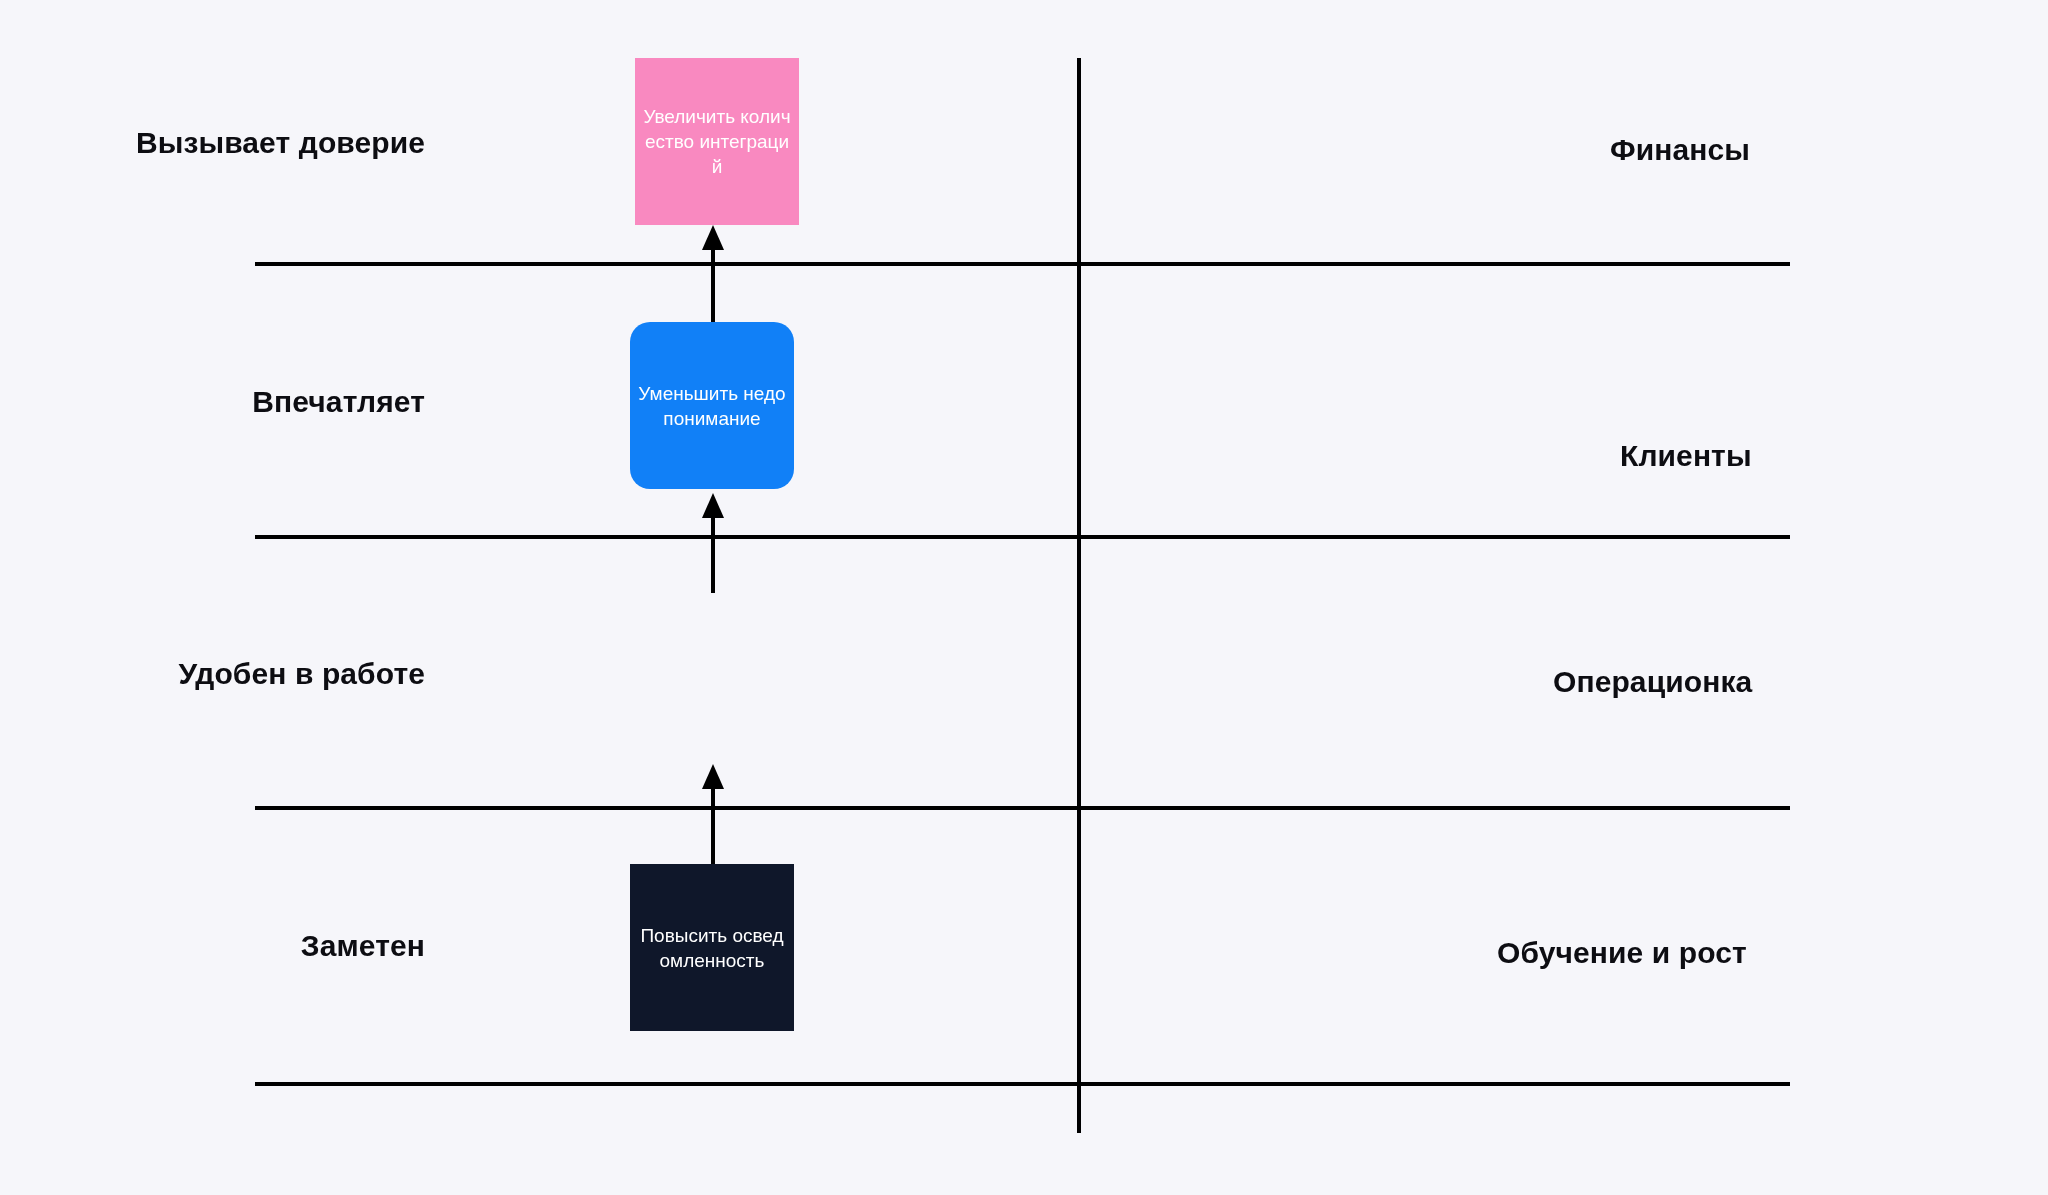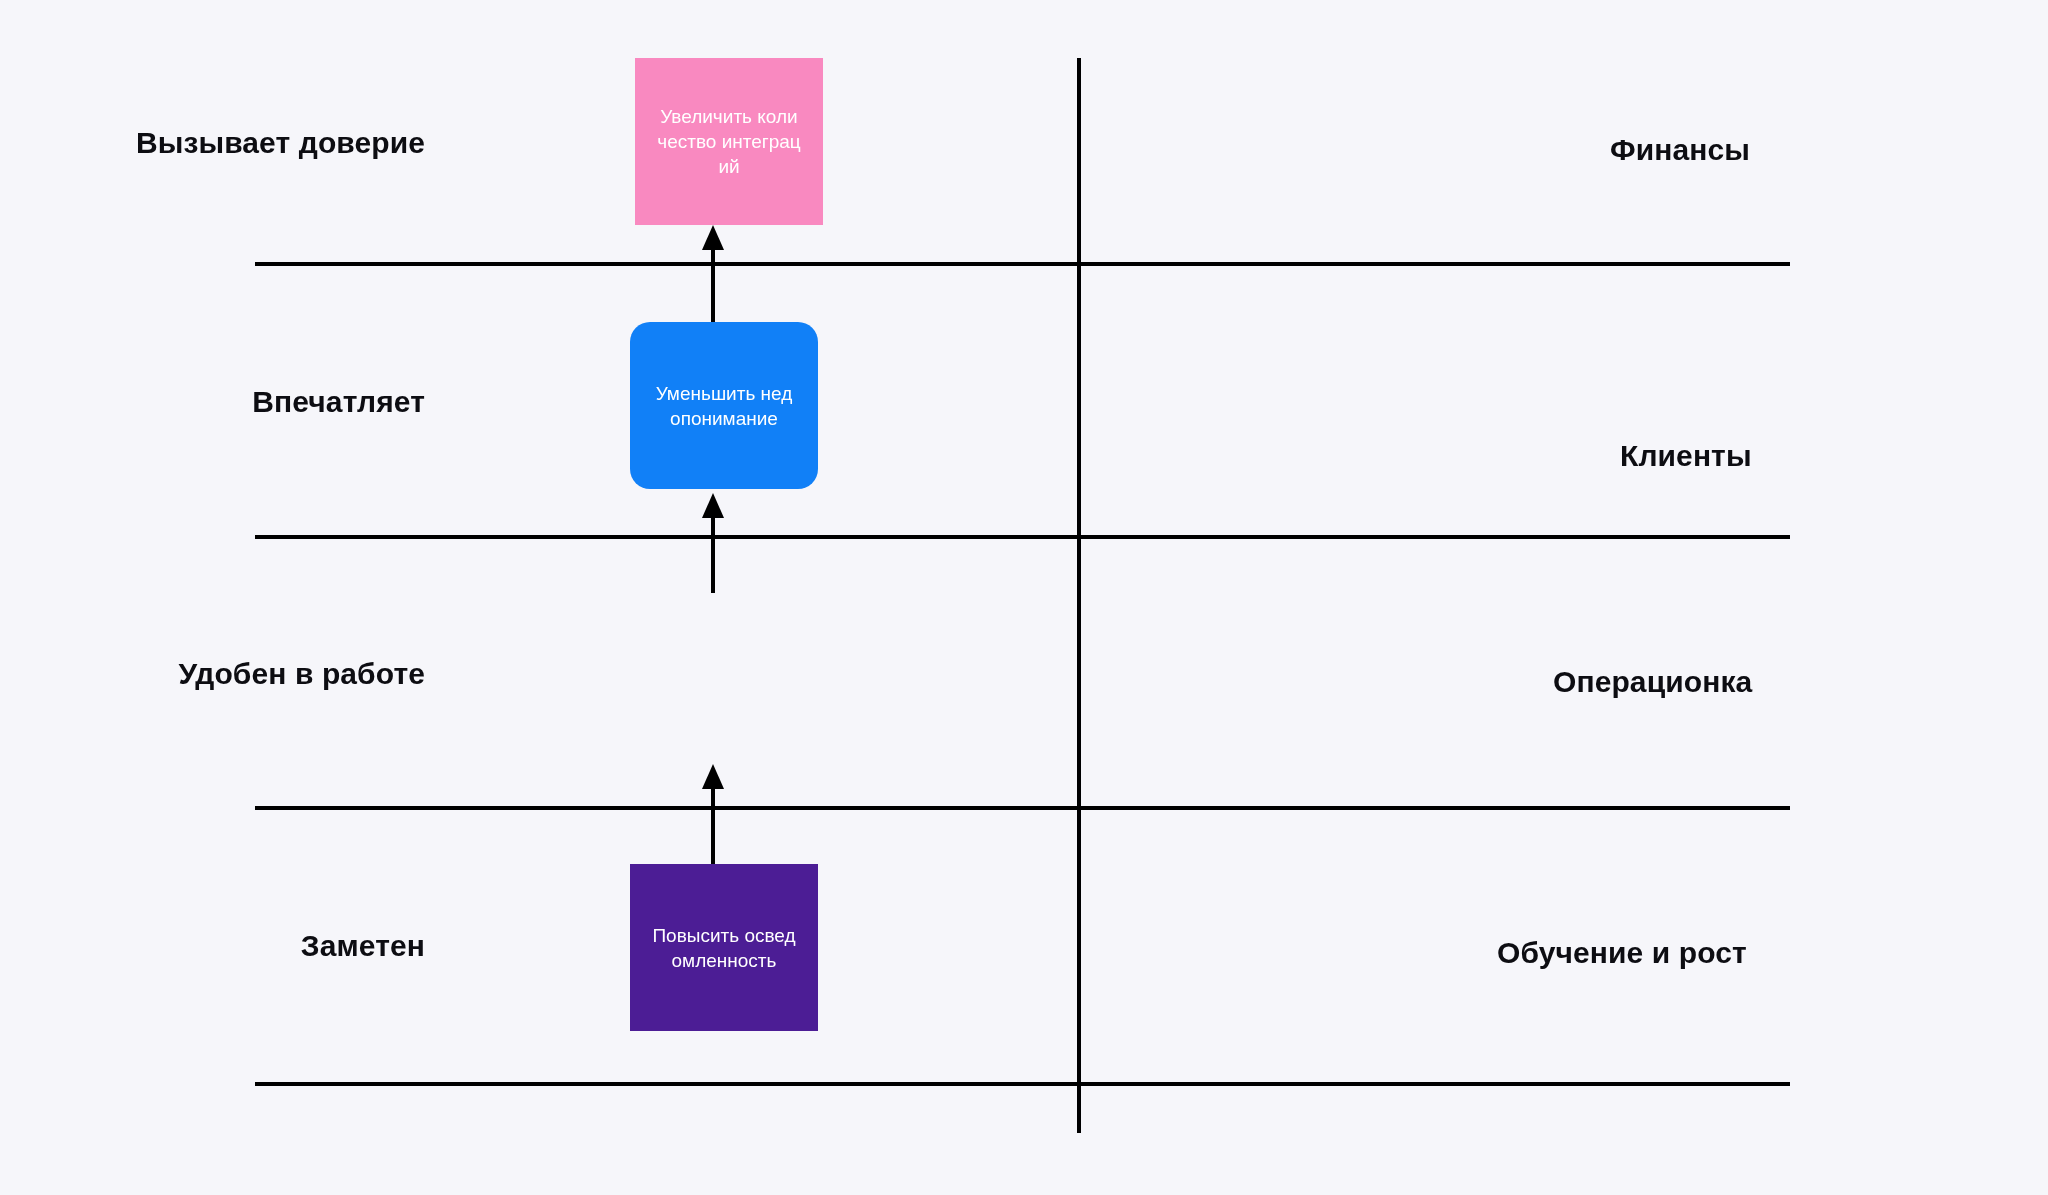--- a/index.html
+++ b/index.html
@@ -45,27 +45,27 @@
     color: #0d0d12;
     white-space: nowrap;
     letter-spacing: 0.1px;
   }
   .left-label { text-align: right; }
   .right-label { text-align: left; }
 
   
   .objective {
     position: absolute;
-    width: 188px;
+    width: 164px;
     height: 167px;
     display: flex;
     align-items: center;
     justify-content: center;
     box-sizing: border-box;
-    padding: 6px 21px;
+    padding: 6px 8px;
   }
   .objective .obj-text {
     color: #ffffff;
     font-size: 19px;
     line-height: 25px;
     font-weight: 400;
     text-align: center;
     word-break: break-all;
     overflow-wrap: anywhere;
     hyphens: none;
@@ -120,21 +120,21 @@
 
   <div class="arrow" style="left:700px; top:493px; height:100px;">
     <svg width="26" height="100" viewBox="0 0 26 100">
       <line x1="13" y1="100" x2="13" y2="22" stroke="#000000" stroke-width="4"></line>
       <polygon points="13,0 24,25 2,25" fill="#000000"></polygon>
     </svg>
   </div>
 
   <div class="perspective-label left-label" style="top:929px; left:0px; width:425px;">Заметен</div>
 
-  <div class="objective" style="top:864px; left:630px; background:#4c1d95;">
+  <div class="objective" style="top:864px; left:630px; background:#0f172a;">
     <span class="obj-text">Повысить осведомленность</span>
   </div>
 
   <div class="perspective-label right-label" style="top:936px; left:1497px;">Обучение и рост</div>
 
   <div class="arrow" style="left:700px; top:764px; height:100px;">
     <svg width="26" height="100" viewBox="0 0 26 100">
       <line x1="13" y1="100" x2="13" y2="22" stroke="#000000" stroke-width="4"></line>
       <polygon points="13,0 24,25 2,25" fill="#000000"></polygon>
     </svg>

